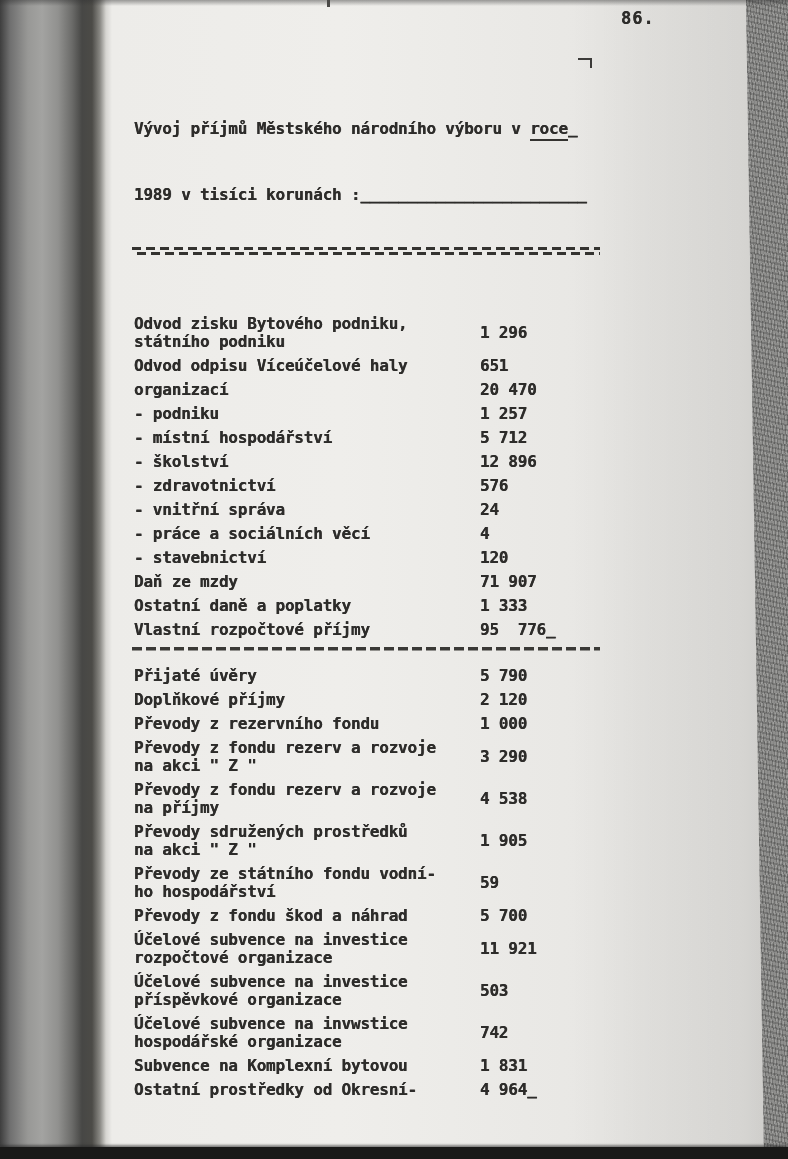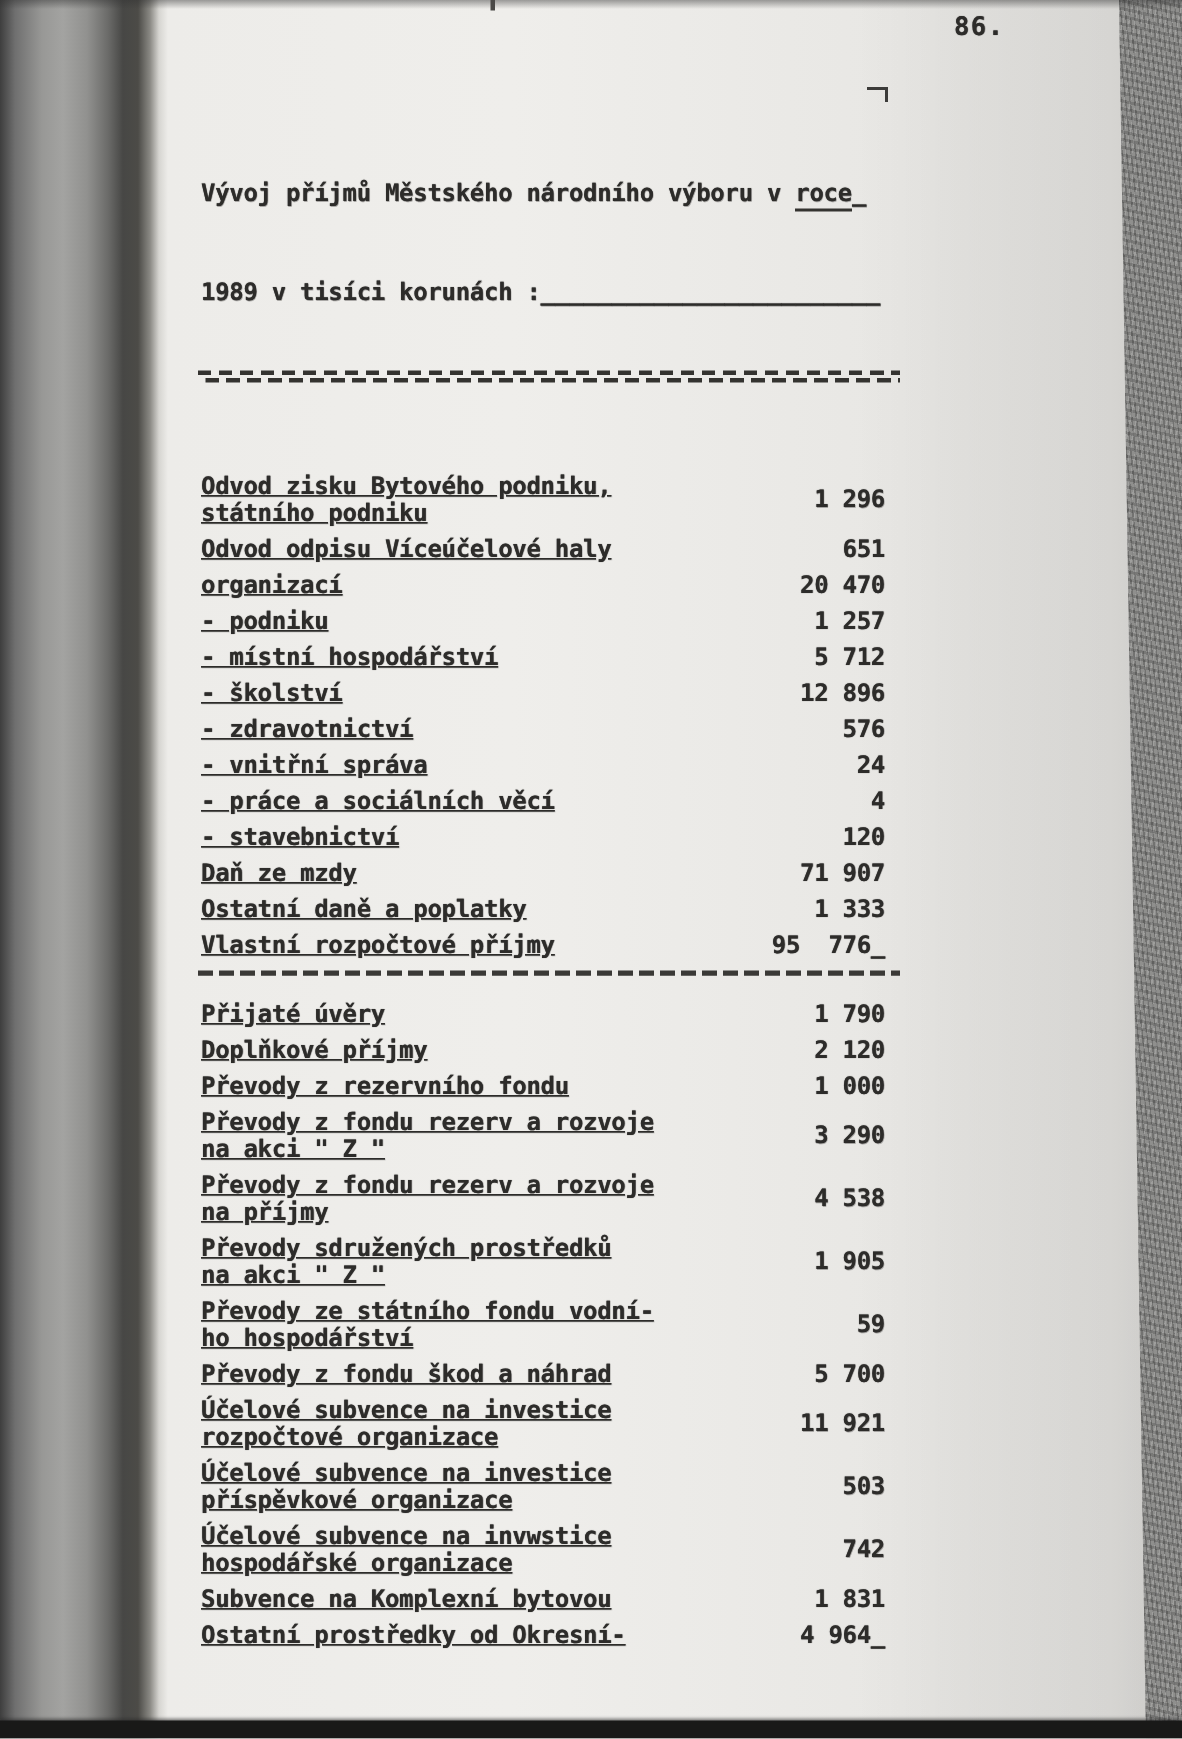--- a/index.html
+++ b/index.html
@@ -21,40 +21,40 @@
           repeating-linear-gradient(84deg,rgba(0,0,0,.20) 0 1px,rgba(0,0,0,0) 1px 3px),
           #8f8f8d;}
   
   .bottom-band{position:absolute;left:0;right:0;bottom:0;height:12px;background:#191918;
         box-shadow:0 -2px 2px rgba(40,40,40,.55);}
   
   .fold-shade{position:absolute;left:0;top:0;bottom:0;width:100%;
         background:linear-gradient(90deg,rgba(0,0,0,0) 0 570px,rgba(0,0,0,.03) 640px,rgba(0,0,0,.06) 762px);}
 
   .ink{color:#2d2c2a;font-weight:bold;text-shadow:0 0 .6px rgba(45,44,42,.85),.4px .4px 0 rgba(45,44,42,.3);}
-  .page-number{position:absolute;left:636px;top:8px;font-size:17px;letter-spacing:1px;}
+  .page-number{position:absolute;left:621px;top:8px;font-size:17px;letter-spacing:1px;}
 
   .scan-corner-mark{position:absolute;left:578px;top:58px;width:12px;height:8px;
         border-top:2px solid #3c3b39;border-right:2px solid #3c3b39;}
   .scan-top-tick{position:absolute;left:327px;top:0;width:3px;height:7px;background:#4a4947;}
 
   .content{position:absolute;left:110px;top:74px;width:466px;font-size:16px;letter-spacing:-.2px;margin-left:24px;}
 
   .title{line-height:22px;white-space:pre;}
   .title .u{border-bottom:2px solid #343330;padding-bottom:1px;}
   .title-dashes{height:8px;margin-top:-3px;margin-left:-2px;
         background:
           repeating-linear-gradient(90deg,#343330 0 9px,rgba(0,0,0,0) 9px 14px) 0 0/100% 3px no-repeat,
           repeating-linear-gradient(90deg,#343330 0 9px,rgba(0,0,0,0) 9px 14px) 5px 5px/100% 3px no-repeat;}
 
   .rows{margin-top:16px;}
   .row{display:flex;align-items:center;margin-bottom:6px;}
   .lbl{flex:1;}
-  .lline{line-height:18px;white-space:pre;text-decoration:underline;}
-  .val{width:110px;text-align:right;padding-right:10px;line-height:18px;white-space:pre;}
+  .lline{line-height:18px;white-space:pre;}
+  .val{width:110px;text-align:left;padding-right:10px;line-height:18px;white-space:pre;}
 
   .sep{height:4px;margin:8px 0 12px -2px;
         background:repeating-linear-gradient(90deg,#3a3936 0 10px,rgba(0,0,0,0) 10px 14px) 0 0/100% 3.5px no-repeat;}
 </style>
 </head>
 <body>
 
 <div class="scan">
   <div class="fold-shade"></div>
   <div class="gutter"></div>
@@ -152,21 +152,21 @@
           </div>
           <div class="val">95  776_</div>
         </div>
       </div>
     <div class="sep"></div>
     <div class="rows">
         <div class="row">
           <div class="lbl">
             <div class="lline">Přijaté úvěry</div>
           </div>
-          <div class="val">1 790</div>
+          <div class="val">5 790</div>
         </div>
         <div class="row">
           <div class="lbl">
             <div class="lline">Doplňkové příjmy</div>
           </div>
           <div class="val">2 120</div>
         </div>
         <div class="row">
           <div class="lbl">
             <div class="lline">Převody z rezervního fondu</div>

